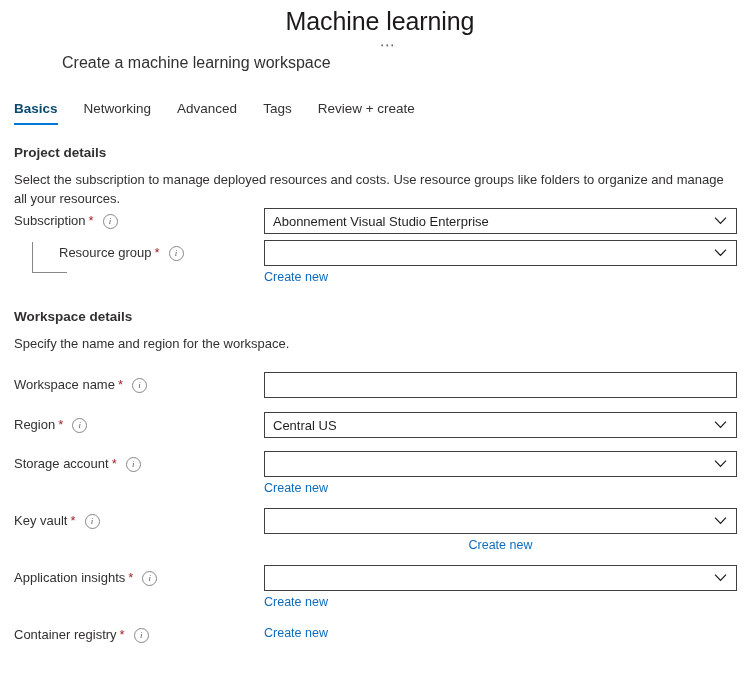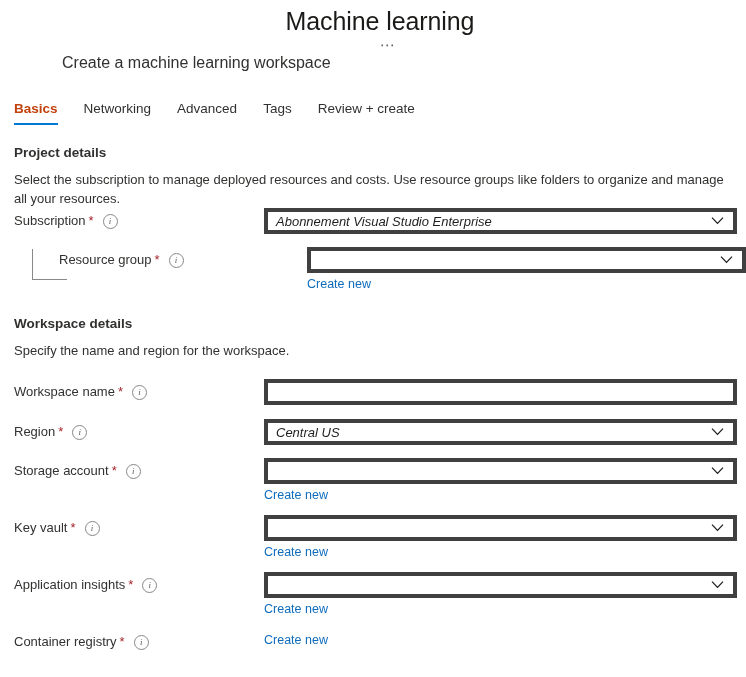--- a/index.html
+++ b/index.html
@@ -63,21 +63,21 @@
     position: relative;
     font-size: 13.5px;
     color: #323130;
     padding: 0 0 9px 0;
     margin-right: 26px;
     cursor: pointer;
     white-space: nowrap;
   }
   .tab.active {
     font-weight: bold;
-    color: #c2410c;
+    color: #0c4a6e;
   }
   .tab.active::after {
     content: "";
     position: absolute;
     left: 0;
     right: 0;
     bottom: 0;
     height: 2px;
     background: #0078d4;
   }
@@ -141,27 +141,26 @@
     font-family: "Liberation Serif", serif;
     cursor: pointer;
     flex: none;
   }
   .field-col {
     width: 473px;
   }
   .field-box {
     position: relative;
     height: 26px;
-    border: 4px solid #404040;
+    border: 1px solid #404040;
     background: #ffffff;
     box-sizing: border-box;
     display: flex;
     align-items: center;
     cursor: pointer;
-    font-style: italic;
   }
   .field-box.textinput {
     cursor: text;
   }
   .field-value {
     font-size: 13px;
     color: #201f1e;
     padding-left: 8px;
     white-space: nowrap;
     overflow: hidden;
@@ -231,21 +230,21 @@
         <span class="field-value">Abonnement Visual Studio Enterprise</span>
         <span class="chevron">
           <svg width="13" height="9" viewBox="0 0 13 9">
               <path d="M1 1.2 L6.5 7 L12 1.2" stroke="#1b1a19" stroke-width="1.2" fill="none"></path>
             </svg>
         </span>
       </div>
     </div>
   </div>
 
-  <div class="form-row" style="margin-top:13px;gap:43px;">
+  <div class="form-row" style="margin-top:6px;">
     <div class="connector"></div>
     <div class="form-label indented">
       <span>Resource group</span>
       <span class="req">*</span>
       <span class="info-icon">i</span>
     </div>
     <div class="field-col">
       <div class="field-box">
         <span class="field-value"></span>
         <span class="chevron">
@@ -304,60 +303,60 @@
         <span class="chevron">
           <svg width="13" height="9" viewBox="0 0 13 9">
               <path d="M1 1.2 L6.5 7 L12 1.2" stroke="#1b1a19" stroke-width="1.2" fill="none"></path>
             </svg>
         </span>
       </div>
       <span class="create-new">Create new</span>
     </div>
   </div>
 
+  <div class="form-row" style="margin-top:12px;text-align:center;">
+    <div class="form-label">
+      <span>Key vault</span>
+      <span class="req">*</span>
+      <span class="info-icon">i</span>
+    </div>
+    <div class="field-col">
+      <div class="field-box">
+        <span class="field-value"></span>
+        <span class="chevron">
+          <svg width="13" height="9" viewBox="0 0 13 9">
+              <path d="M1 1.2 L6.5 7 L12 1.2" stroke="#1b1a19" stroke-width="1.2" fill="none"></path>
+            </svg>
+        </span>
+      </div>
+      <span class="create-new">Create new</span>
+    </div>
+  </div>
+
   <div class="form-row" style="margin-top:12px;">
     <div class="form-label">
-      <span>Key vault</span>
+      <span>Application insights</span>
       <span class="req">*</span>
       <span class="info-icon">i</span>
     </div>
     <div class="field-col">
       <div class="field-box">
         <span class="field-value"></span>
         <span class="chevron">
           <svg width="13" height="9" viewBox="0 0 13 9">
               <path d="M1 1.2 L6.5 7 L12 1.2" stroke="#1b1a19" stroke-width="1.2" fill="none"></path>
             </svg>
         </span>
       </div>
       <span class="create-new">Create new</span>
     </div>
   </div>
 
   <div class="form-row" style="margin-top:12px;">
     <div class="form-label">
-      <span>Application insights</span>
-      <span class="req">*</span>
-      <span class="info-icon">i</span>
-    </div>
-    <div class="field-col">
-      <div class="field-box">
-        <span class="field-value"></span>
-        <span class="chevron">
-          <svg width="13" height="9" viewBox="0 0 13 9">
-              <path d="M1 1.2 L6.5 7 L12 1.2" stroke="#1b1a19" stroke-width="1.2" fill="none"></path>
-            </svg>
-        </span>
-      </div>
-      <span class="create-new">Create new</span>
-    </div>
-  </div>
-
-  <div class="form-row" style="margin-top:12px;">
-    <div class="form-label">
       <span>Container registry</span>
       <span class="req">*</span>
       <span class="info-icon">i</span>
     </div>
     <div class="field-col">
       <span class="create-new">Create new</span>
     </div>
   </div>
 
 </div>

